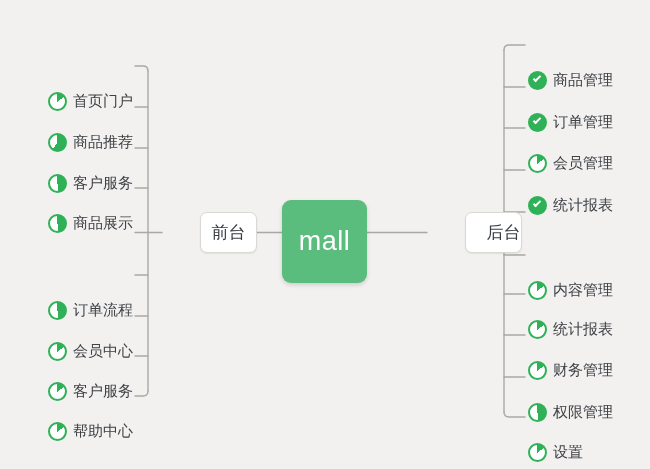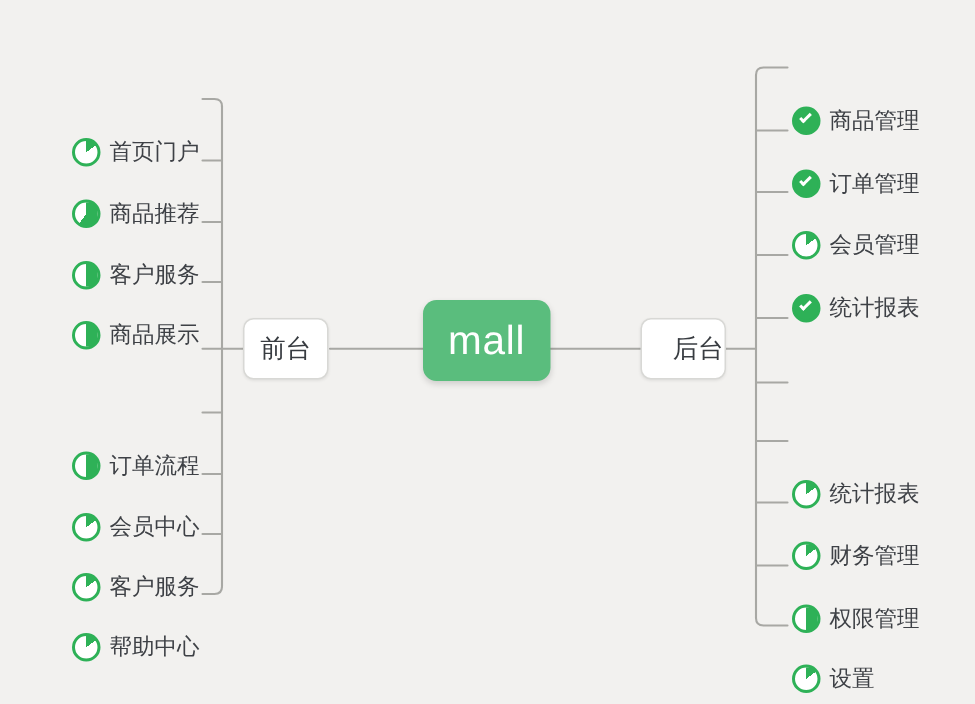--- a/index.html
+++ b/index.html
@@ -17,31 +17,32 @@
     font-family:"Liberation Sans","DejaVu Sans",sans-serif;
     position:relative;
     overflow:hidden;
   }
   .canvas{position:absolute;inset:0;width:650px;height:469px;}
   svg.connectors{position:absolute;left:0;top:0;width:650px;height:469px;}
   svg.connectors path{fill:none;stroke:var(--line);stroke-width:1.4;stroke-linecap:round;}
 
   .node{position:absolute;display:flex;align-items:center;justify-content:center;}
   .root-node{
-    left:282px;top:200px;width:85px;height:54px;
+    left:282px;top:200px;width:85px;height:83px;
     background:var(--node-green);border-radius:9px;
     color:#ffffff;font-size:27px;letter-spacing:.5px;
     box-shadow:0 2px 4px rgba(0,0,0,.15);
     cursor:default;
   }
   .branch-node{
     width:57px;height:41px;background:#ffffff;
     border:1px solid var(--branch-border);border-radius:7px;
     font-size:17px;color:#383c41;
     box-shadow:0 1px 2px rgba(0,0,0,.07);
+    margin-left:38px;
   }
   #node-front{left:162px;top:212px;}
   #node-back{left:427px;top:212px;padding-left:20px;}
 
   .topic{
     position:absolute;height:26px;display:flex;align-items:center;gap:6px;
     white-space:nowrap;
     margin-top:35px;
   }
   .topic.left{right:517px;}
@@ -152,20 +153,24 @@
   <div class="topic right" style="top:115px">
     <span class="pie" style="background: conic-gradient(rgb(46, 177, 87) 15%, rgb(255, 255, 255) 0deg);"></span>
     <span class="lbl">会员管理</span>
   </div>
   <div class="topic right" style="top:157px">
     <span class="pie done">
         <span class="tick"></span>
       </span>
     <span class="lbl">统计报表</span>
   </div>
+  <div class="topic right" style="top:242px">
+    <span class="pie" style="background: conic-gradient(rgb(46, 177, 87) 15%, rgb(255, 255, 255) 0deg);"></span>
+    <span class="lbl">内容管理</span>
+  </div>
   <div class="topic right" style="top:281px">
     <span class="pie" style="background: conic-gradient(rgb(46, 177, 87) 15%, rgb(255, 255, 255) 0deg);"></span>
     <span class="lbl">统计报表</span>
   </div>
   <div class="topic right" style="top:322px">
     <span class="pie" style="background: conic-gradient(rgb(46, 177, 87) 15%, rgb(255, 255, 255) 0deg);"></span>
     <span class="lbl">财务管理</span>
   </div>
   <div class="topic right" style="top:364px">
     <span class="pie" style="background: conic-gradient(rgb(46, 177, 87) 50%, rgb(255, 255, 255) 0deg);"></span>

